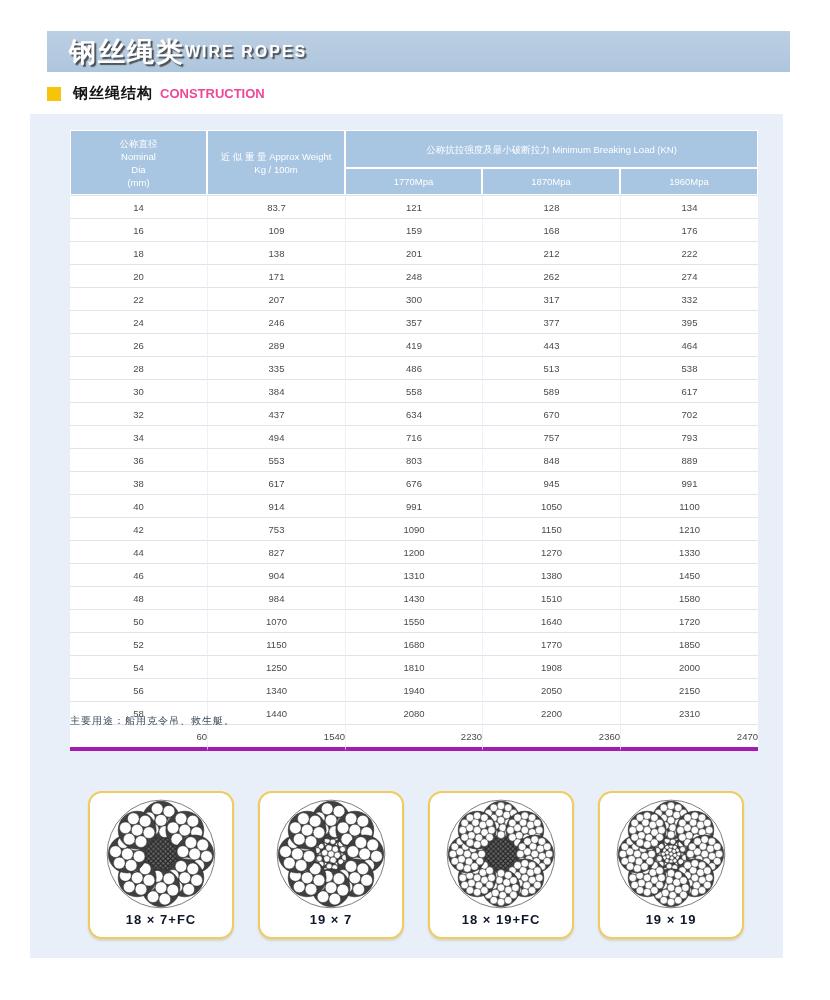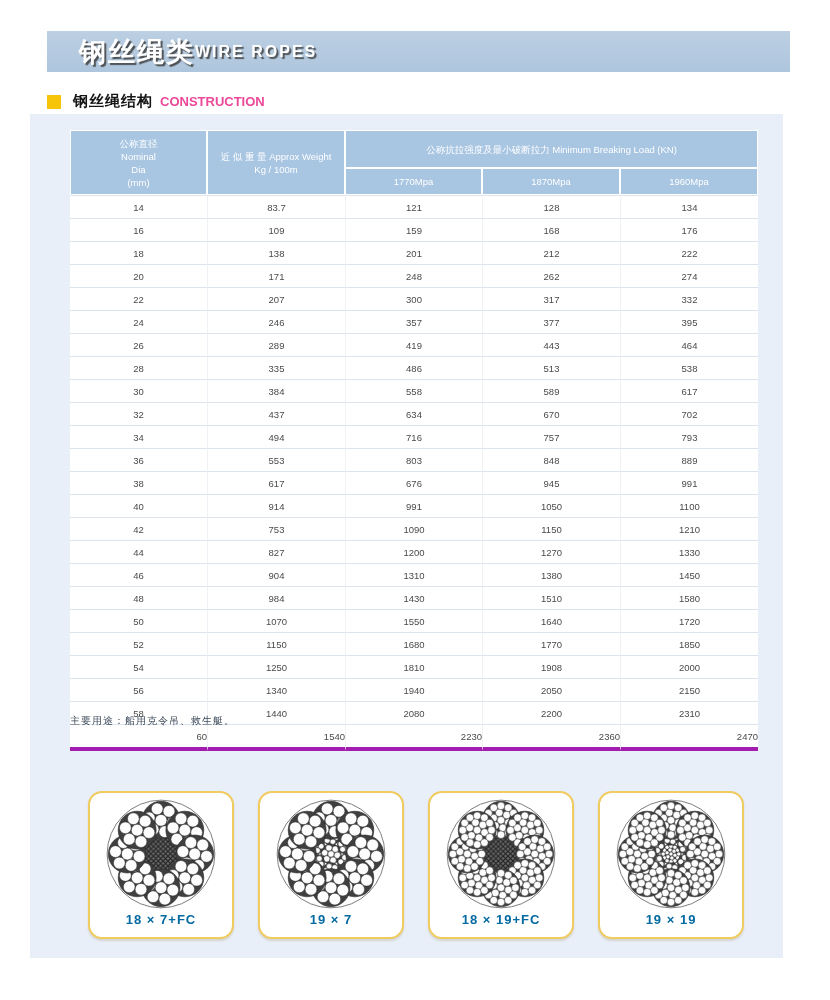--- a/index.html
+++ b/index.html
@@ -5,33 +5,33 @@
   html,body{margin:0;padding:0;}
   body{
     width:830px;height:1000px;position:relative;background:#ffffff;
     font-family:"Liberation Sans","DejaVu Sans",sans-serif;
     -webkit-font-smoothing:antialiased;
   }
   
   .banner{
     position:absolute;left:47px;top:31px;width:743px;height:41px;
     background:linear-gradient(#bccfe3,#aec6dd);
-    display:flex;align-items:center;padding-left:32px;box-sizing:border-box;
+    display:flex;align-items:center;padding-left:22px;box-sizing:border-box;
   }
   .banner .zh{
     font-size:27px;font-weight:bold;color:#ffffff;letter-spacing:2px;
     text-shadow:2px 2px 1px rgba(60,60,60,.85);
   }
   .banner .en{
     font-size:16px;font-weight:bold;color:#ffffff;letter-spacing:2px;
     text-shadow:2px 2px 1px rgba(60,60,60,.85);
   }
   
   .section{
-    position:absolute;left:47px;top:84px;display:flex;align-items:center;margin-top:8px;
+    position:absolute;left:47px;top:84px;display:flex;align-items:center;
   }
   .section .sq{width:14px;height:14px;background:#f6c50a;margin-right:12px;}
   .section .zh{font-size:15px;font-weight:bold;color:#151515;letter-spacing:1px;}
   .section .en{font-size:13px;font-weight:bold;color:#ec4899;margin-left:7px;}
   
   .panel{
     position:absolute;left:30px;top:114px;width:753px;height:844px;
     background:#e9eff8;
   }
   
@@ -59,21 +59,21 @@
     position:absolute;left:88px;top:791px;display:flex;gap:24px;
   }
   .card{
     width:146px;height:148px;background:#ffffff;
     border:2px solid #f0cb60;border-radius:14px;box-sizing:border-box;
     box-shadow:0 2px 2px rgba(150,140,90,.25);
     display:flex;flex-direction:column;align-items:center;
     padding-top:5px;
   }
   .card svg{width:112px;height:112px;display:block;}
-  .card .lbl{font-size:13px;font-weight:bold;color:#0369a1;margin-top:2px;letter-spacing:1px;}
+  .card .lbl{font-size:13px;font-weight:bold;color:#0f172a;margin-top:2px;letter-spacing:1px;}
   .defs-holder{position:absolute;width:0;height:0;overflow:hidden;}
 </style>
 </head>
 <body>
 
 <div class="defs-holder">
   <svg width="0" height="0">
     <defs>
       <pattern id="xh" width="4.5" height="4.5" patternUnits="userSpaceOnUse">
         <rect width="4.5" height="4.5" fill="#6a6a6a"></rect>

